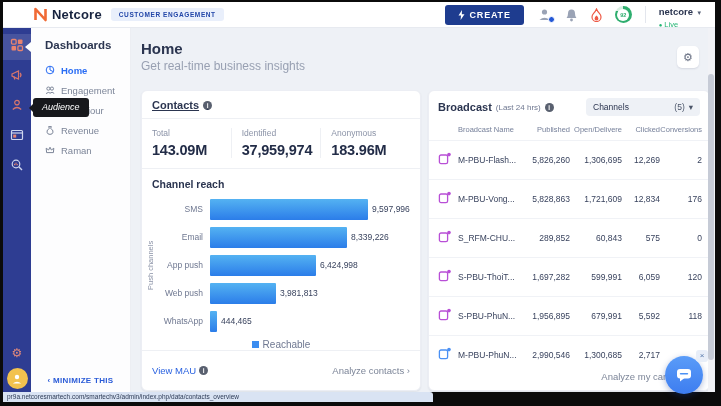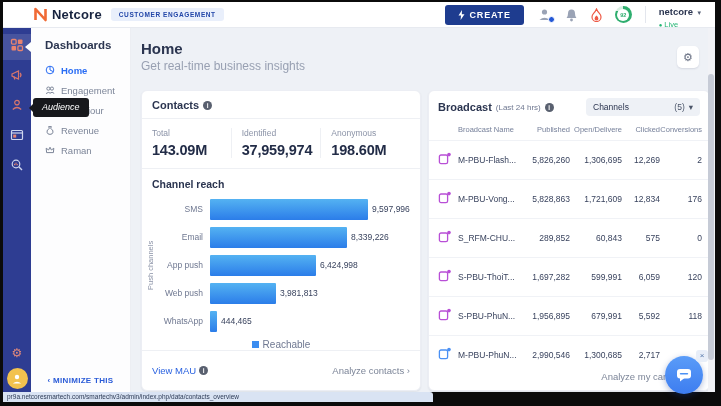--- a/index.html
+++ b/index.html
@@ -47,21 +47,21 @@
   
   .main { position:absolute; left:128px; top:26px; right:0; height:364px; }
   .page-title { padding:12px 0 0 10px; font-size:15px; font-weight:bold; color:#2b3550; }
   .page-sub { padding:2px 0 0 10px; font-size:12px; color:#98a0b2; }
   .hdr-gear { position:absolute; right:16px; top:18px; width:22px; height:22px; background:#fff; border-radius:5px; box-shadow:0 1px 2px rgba(25,35,70,.12); display:flex; align-items:center; justify-content:center; font-size:11px; color:#656d80; cursor:pointer; }
 
   .card { position:absolute; top:62px; height:301px; background:#fff; border-radius:6px; box-shadow:0 1px 2px rgba(20,30,60,.07); border:1px solid #eceef4; }
   .contacts-card { left:10px; width:280px; }
   .broadcast-card { left:297px; width:282px; }
 
-  .card-hdr { display:flex; align-items:center; gap:4px; padding:8px 10px 7px; border-bottom:1px solid #eef0f4; font-size:11px; font-weight:bold; color:#2b3550; }
+  .card-hdr { display:flex; align-items:center; gap:4px; padding:8px 10px 7px; border-bottom:1px solid #eef0f4; font-size:11px; font-weight:bold; color:#2b3550;text-decoration:underline; }
   .info-ic { width:9px; height:9px; border-radius:50%; background:#59606f; color:#fff; font-size:6.5px; font-weight:bold; line-height:9px; text-align:center; display:inline-block; font-style:normal; cursor:pointer; }
 
   .stats-row { display:flex; padding:9px 10px 10px; border-bottom:1px solid #eef0f4; }
   .stat { flex:1; padding-left:10px; border-left:1px solid #eef0f4; }
   .stat:first-child { padding-left:0; border-left:none; }
   .stat-label { font-size:8.5px; color:#8b93a7; }
   .stat-value { font-size:14.5px; font-weight:bold; color:#222c47; margin-top:4px; letter-spacing:-.2px; }
 
   .chart-title { padding:9px 10px 2px; font-size:10.5px; font-weight:bold; color:#2b3550; }
   .chart { display:flex; padding:3px 10px 0 4px; }
@@ -283,21 +283,21 @@
             <div class="stat">
               <div class="stat-label">Total</div>
               <div class="stat-value">143.09M</div>
             </div>
             <div class="stat">
               <div class="stat-label">Identified</div>
               <div class="stat-value">37,959,974</div>
             </div>
             <div class="stat">
               <div class="stat-label">Anonymous</div>
-              <div class="stat-value">198.60M</div>
+              <div class="stat-value">183.96M</div>
             </div>
           </div>
         <div class="chart-title">Channel reach</div>
         <div class="chart">
           <div class="y-label">Push channels</div>
           <div class="chart-rows" id="chart-rows">
               <div class="bar-row">
                 <span class="bar-label">SMS</span>
                 <span class="bar-track">
                   <span class="bar" style="width: 158px; background: linear-gradient(rgb(84, 178, 242), rgb(43, 125, 233));"></span>

